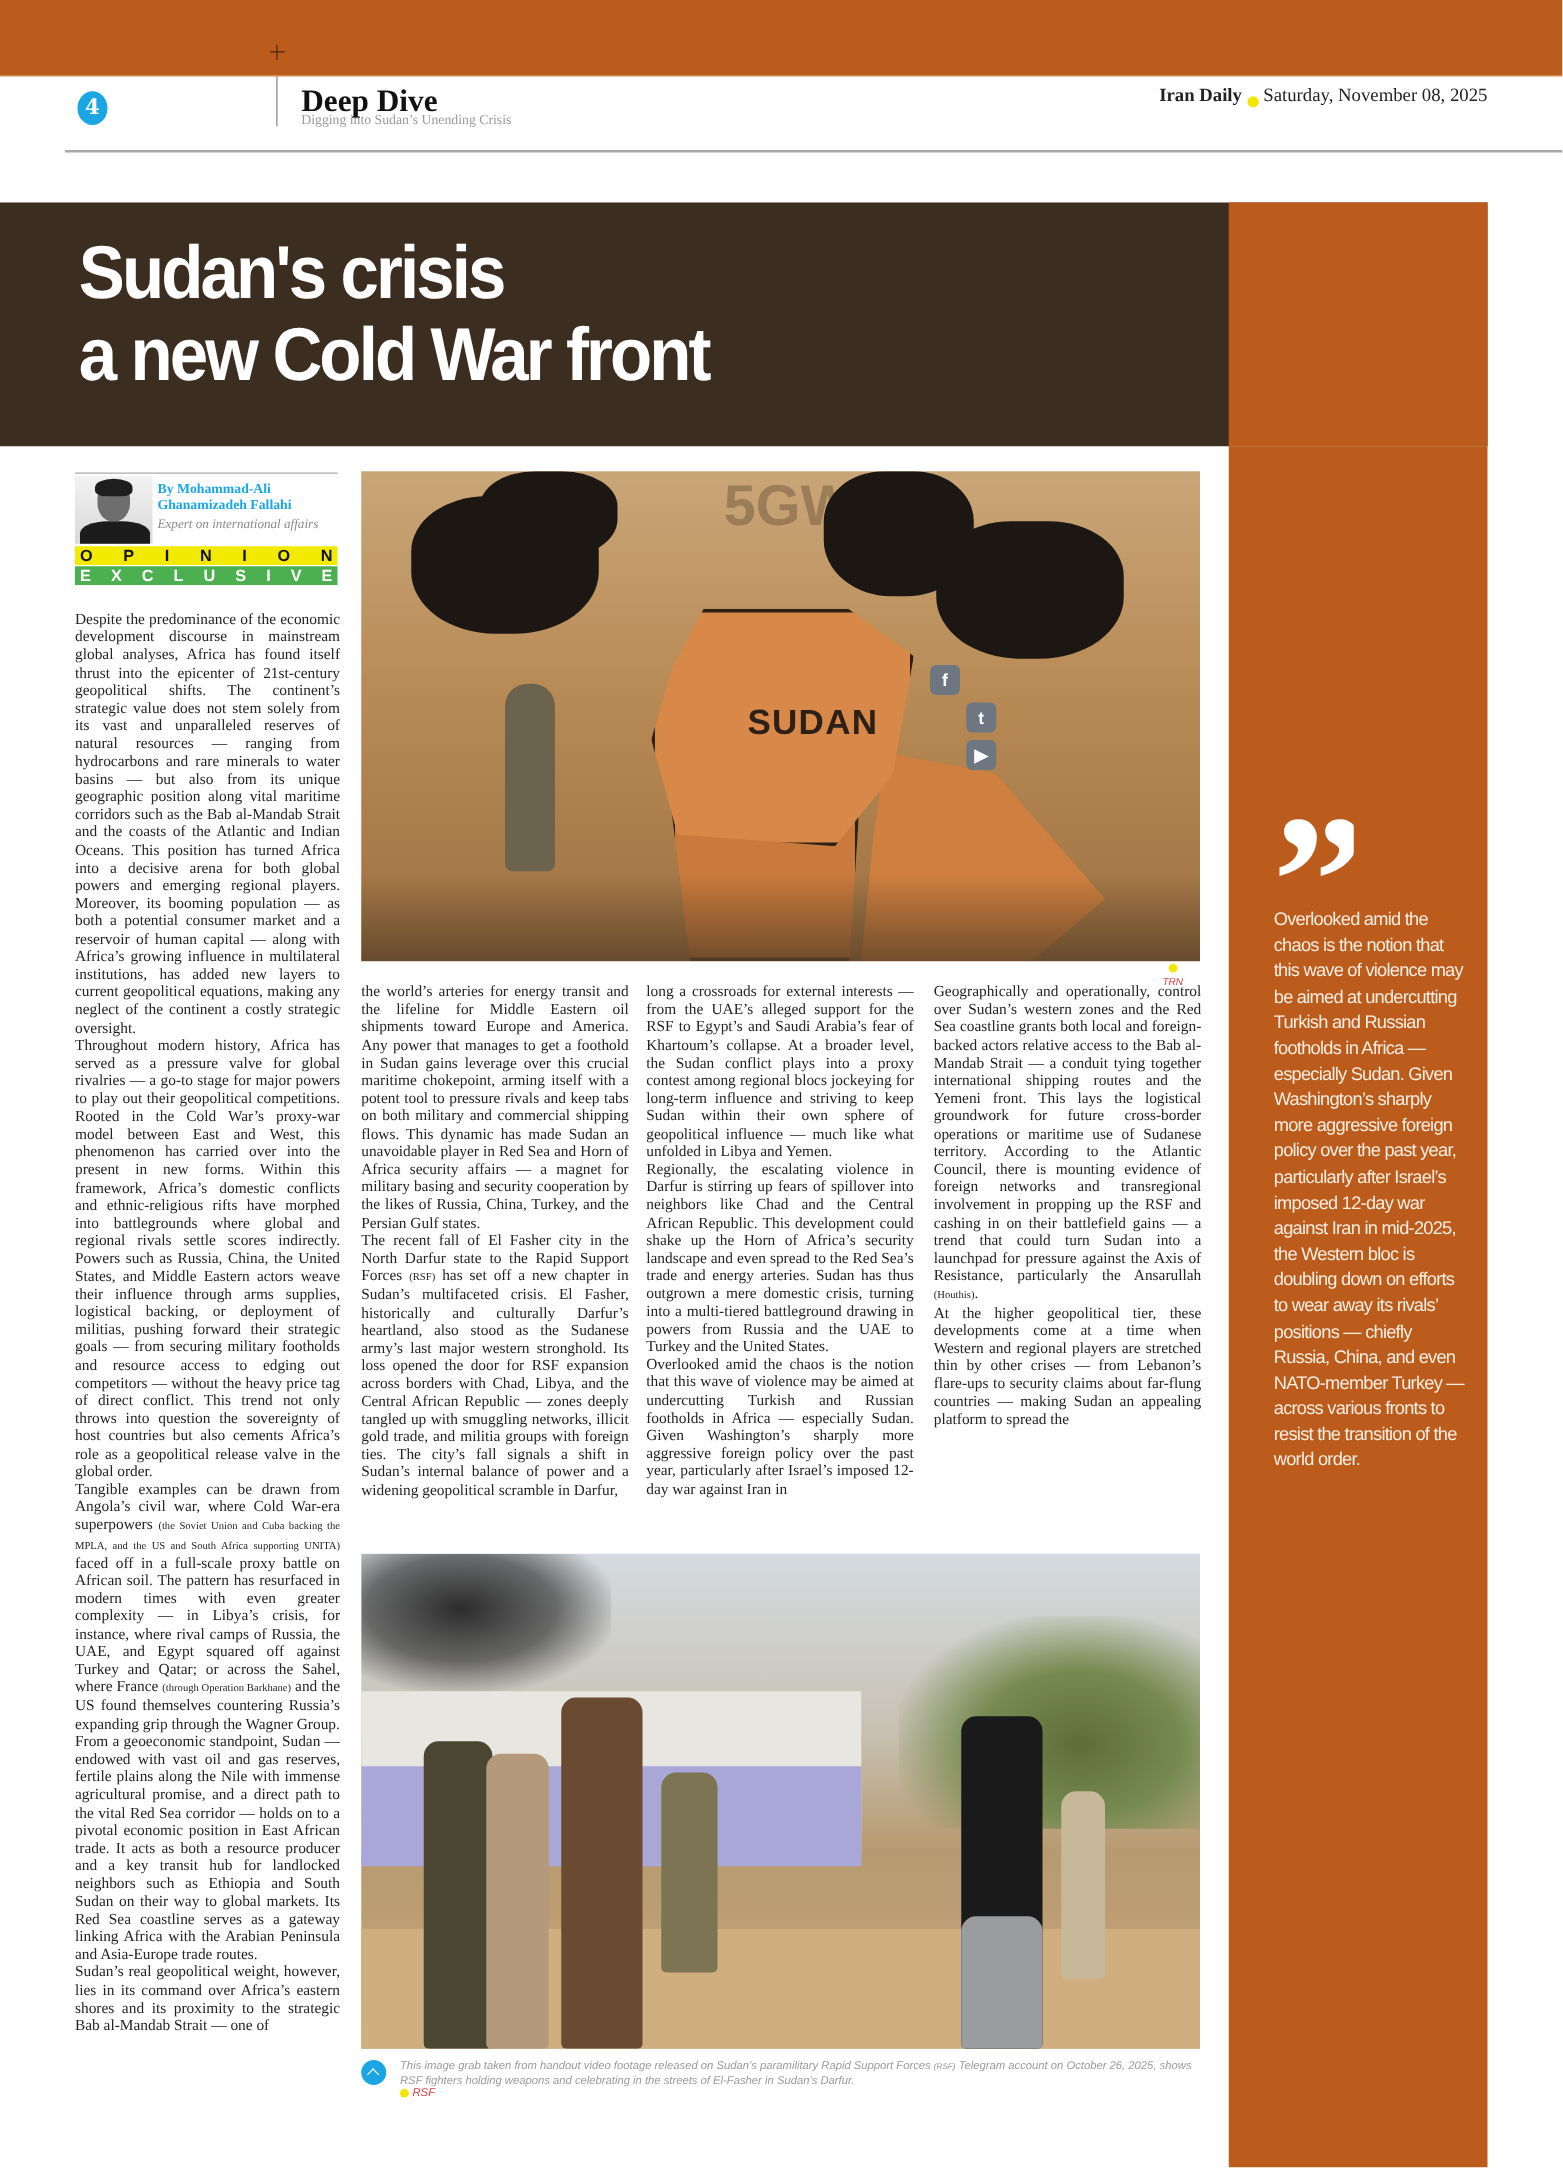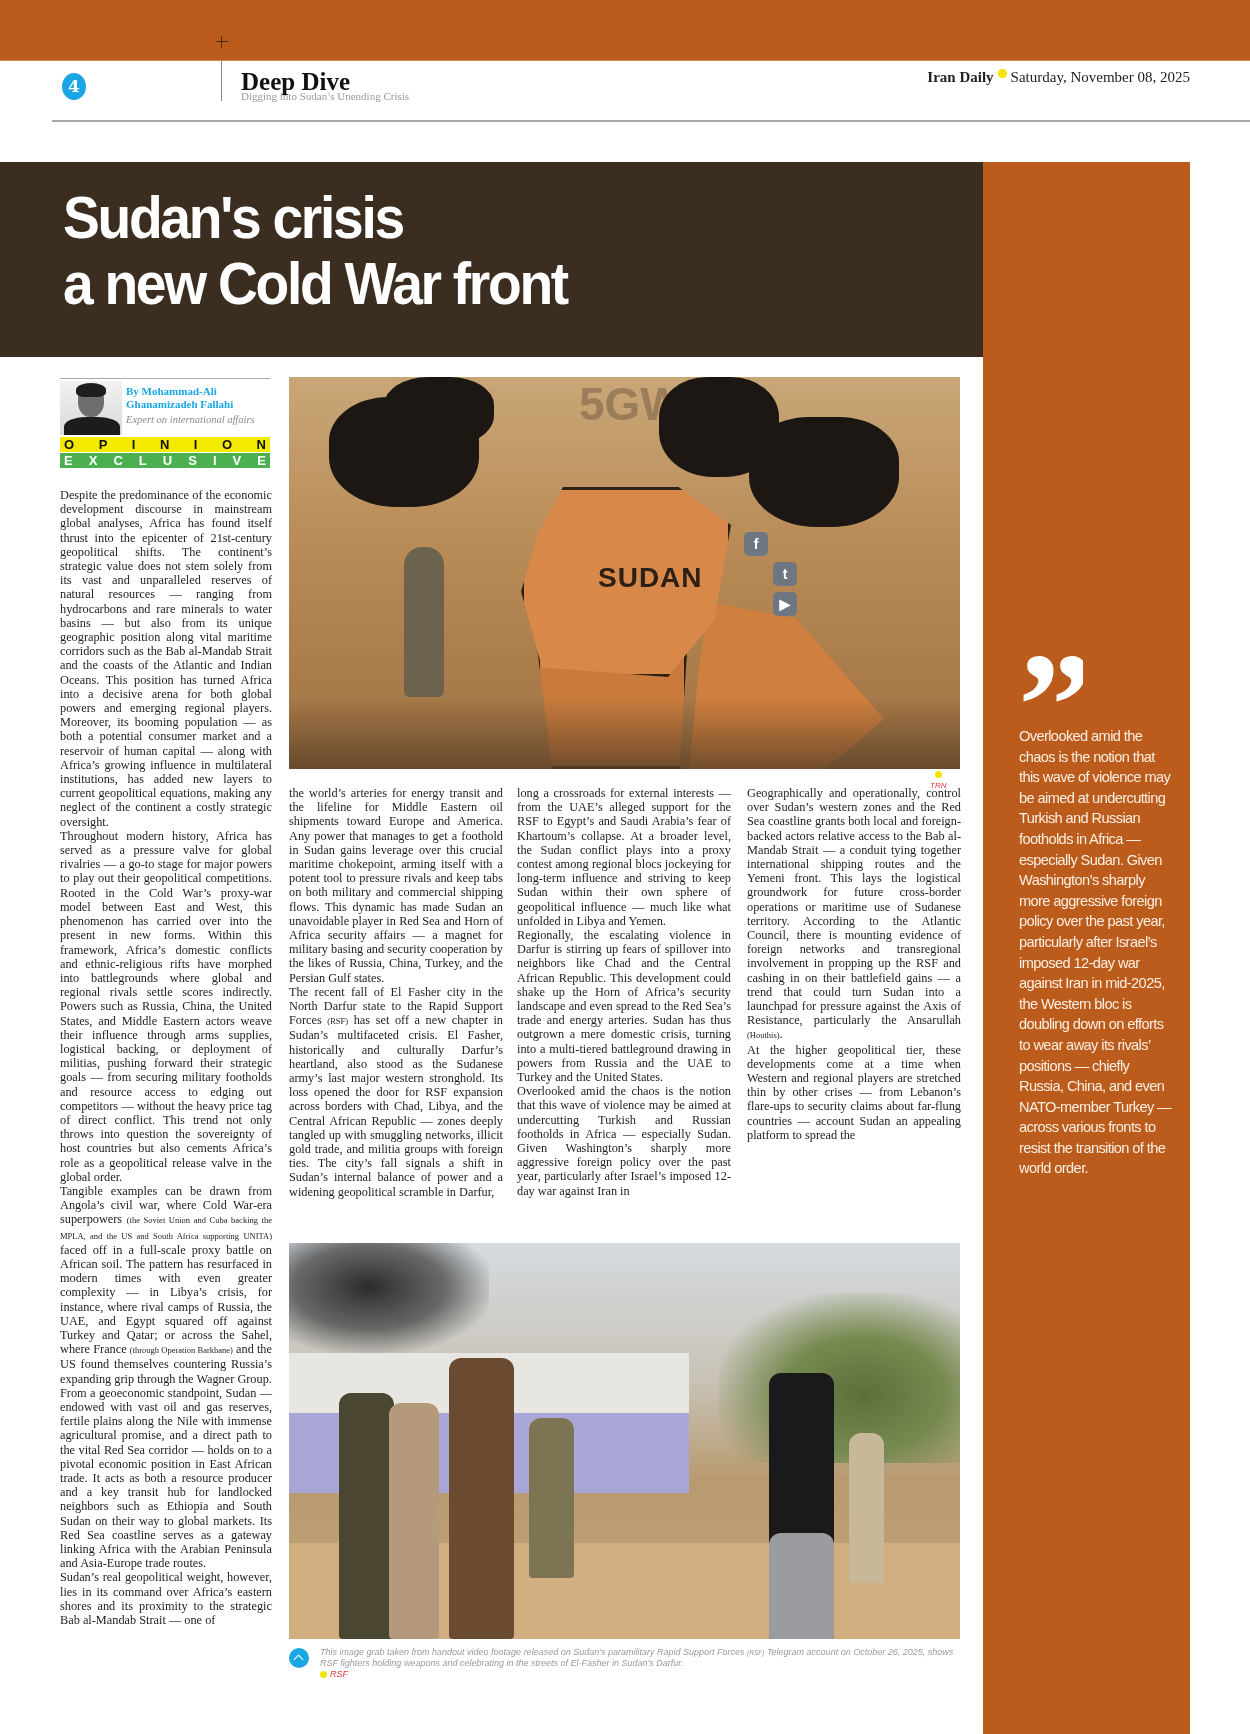--- a/index.html
+++ b/index.html
@@ -8,21 +8,21 @@
 
     .topbar { position: absolute; left: 0; top: 0; width: 1250px; height: 61px; background: #bb5c1c; border-bottom: 1px solid #d68a50; }
     .crosshair { position: absolute; left: 216px; top: 36px; width: 12px; height: 12px; }
     .crosshair::before { content: ""; position: absolute; left: 5px; top: 0; width: 1px; height: 12px; background: #4a2a10; }
     .crosshair::after { content: ""; position: absolute; left: 0; top: 5px; width: 12px; height: 1px; background: #4a2a10; }
     .vline { position: absolute; left: 221px; top: 61px; width: 1px; height: 40px; background: #888; }
 
     .page-badge { position: absolute; left: 62px; top: 73px; width: 24px; height: 27px; border-radius: 50%; background: #1aa6e4; color: #fff; font-family: "DejaVu Serif", serif; font-weight: bold; font-size: 17px; text-align: center; line-height: 27px; }
     .section-title { position: absolute; left: 241px; top: 68px; font-family: "Liberation Serif", serif; font-weight: bold; font-size: 25px; color: #111; }
     .section-sub { position: absolute; left: 241px; top: 90px; font-family: "Liberation Serif", serif; font-size: 11px; color: #9a9a9a; }
-    .masthead { position: absolute; right: 60px; top: 69px; font-family: "Liberation Serif", serif; font-size: 15px; color: #222; display: flex; align-items: flex-start; gap: 4px; }
+    .masthead { position: absolute; right: 60px; top: 69px; font-family: "Liberation Serif", serif; font-size: 15px; color: #222; display: flex; align-items: flex-end; gap: 4px; }
     .masthead .brand { font-weight: bold; }
     .masthead .dot { width: 9px; height: 9px; border-radius: 50%; background: #f3e500; display: inline-block; }
     .header-rule { position: absolute; left: 52px; top: 120px; width: 1198px; height: 2px; background: #a8a8a8; }
 
     .hero { position: absolute; left: 0; top: 162px; width: 760px; height: 195px; background: #3b2d20; }
     .headline { position: absolute; left: 63px; top: 185px; font-family: "Liberation Sans", sans-serif; font-weight: bold; font-size: 60px; line-height: 66px; letter-spacing: -2.5px; color: #ffffff; transform: scaleX(0.92); transform-origin: left top; }
     .side-panel { position: absolute; left: 760px; top: 162px; width: 430px; height: 195px; background: #3b2d20; }
     .orange-col { position: absolute; left: 983px; top: 357px; width: 207px; height: 1377px; background: #bb5c1c; }
     .orange-top { position: absolute; left: 983px; top: 162px; width: 207px; height: 195px; background: #bb5c1c; }
     .author-rule { position: absolute; left: 60px; top: 378px; width: 210px; height: 1px; background: #aaa; }
@@ -170,21 +170,21 @@
 </div>
 
 <div class="col col3">
   <p>long a crossroads for external interests — from the UAE’s alleged support for the RSF to Egypt’s and Saudi Arabia’s fear of Khartoum’s collapse. At a broader level, the Sudan conflict plays into a proxy contest among regional blocs jockeying for long-term influence and striving to keep Sudan within their own sphere of geopolitical influence — much like what unfolded in Libya and Yemen.</p>
   <p>Regionally, the escalating violence in Darfur is stirring up fears of spillover into neighbors like Chad and the Central African Republic. This development could shake up the Horn of Africa’s security landscape and even spread to the Red Sea’s trade and energy arteries. Sudan has thus outgrown a mere domestic crisis, turning into a multi-tiered battleground drawing in powers from Russia and the UAE to Turkey and the United States.</p>
   <p>Overlooked amid the chaos is the notion that this wave of violence may be aimed at undercutting Turkish and Russian footholds in Africa — especially Sudan. Given Washington’s sharply more aggressive foreign policy over the past year, particularly after Israel’s imposed 12-day war against Iran in</p>
 </div>
 
 <div class="col col4">
   <p><span>Geographically and operationally, control over Sudan’s western zones and the Red Sea coastline grants both local and foreign-backed actors relative access to the Bab al-Mandab Strait — a conduit tying together international shipping routes and the Yemeni front. This lays the logistical groundwork for future cross-border operations or maritime use of Sudanese territory. According to the Atlantic Council, there is mounting evidence of foreign networks and transregional involvement in propping up the RSF and cashing in on their battlefield gains — a trend that could turn Sudan into a launchpad for pressure against the Axis of Resistance, particularly the Ansarullah </span><small>(Houthis)</small><span>.</span></p>
-  <p>At the higher geopolitical tier, these developments come at a time when Western and regional players are stretched thin by other crises — from Lebanon’s flare-ups to security claims about far-flung countries — account Sudan an appealing platform to spread the</p>
+  <p>At the higher geopolitical tier, these developments come at a time when Western and regional players are stretched thin by other crises — from Lebanon’s flare-ups to security claims about far-flung countries — making Sudan an appealing platform to spread the</p>
 </div>
 
 <div class="photo">
   <div class="smoke"></div>
   <div class="building"></div>
   <div class="building-blue"></div>
   <div class="trees"></div>
   <div class="ground"></div>
   <div class="figure" style="left:50px;top:150px;width:55px;height:246px;background:#4a4632;"></div>
   <div class="figure" style="left:100px;top:160px;width:50px;height:236px;background:#b49a7a;"></div>

